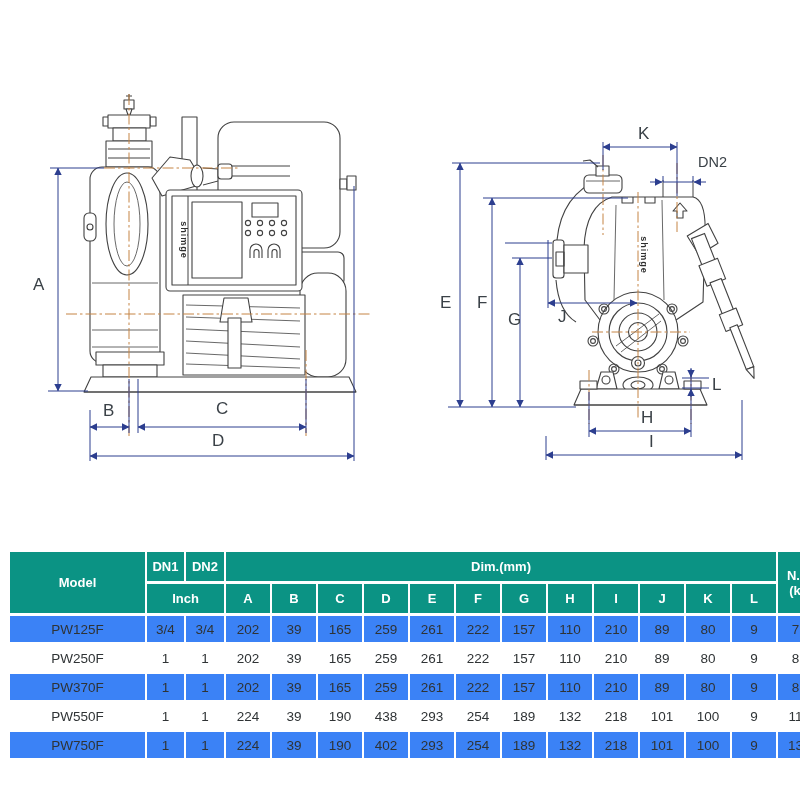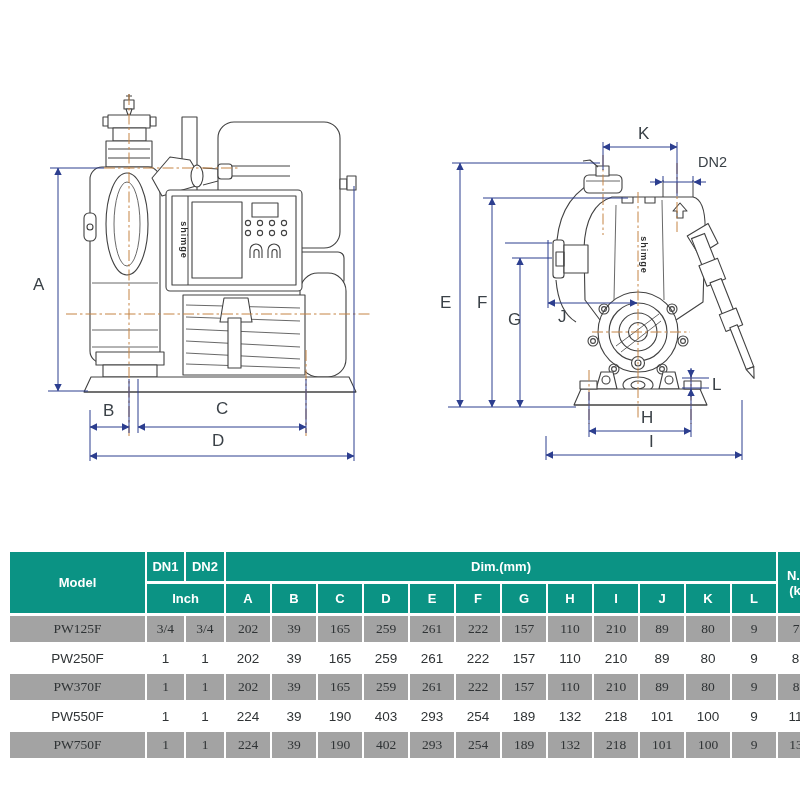--- a/index.html
+++ b/index.html
@@ -17,21 +17,21 @@
   .dim text{fill:#3a4147;font-size:17px;}
   .dim text.small{font-size:14.5px;}
   .logo{font-size:9px;font-weight:bold;fill:#2f2f2f;letter-spacing:1px;}
 
   
   #spec-wrap{position:absolute;left:8px;top:549px;width:786px;}
   table{border-collapse:separate;border-spacing:2px 3px;table-layout:fixed;width:786px;}
   th,td{padding:0;text-align:center;vertical-align:middle;overflow:hidden;}
   thead th{background:#0b9384;color:#fff;font-weight:bold;font-size:13px;height:29px;}
   tbody td{font-size:13.5px;color:#2f3335;height:26px;background:#fff;}
-  tbody tr.alt td{background:#a3a3a3;font-family:Liberation Serif, serif;}
+  tbody tr.alt td{background:#3b82f6;}
   .nw-head div{line-height:15px;}
 </style>
 </head>
 <body>
 
 <div id="stage">
 
 <svg id="drawing" width="800" height="545" viewBox="0 0 800 545">
   <defs>
     <marker id="ar" viewBox="0 0 10 10" refX="9.5" refY="5" markerWidth="7.5" markerHeight="7.5" orient="auto-start-reverse">
@@ -367,21 +367,21 @@
             <td>9</td>
             <td>8.8</td>
           </tr>
           <tr>
             <td>PW550F</td>
             <td>1</td>
             <td>1</td>
             <td>224</td>
             <td>39</td>
             <td>190</td>
-            <td>403</td>
+            <td>438</td>
             <td>293</td>
             <td>254</td>
             <td>189</td>
             <td>132</td>
             <td>218</td>
             <td>101</td>
             <td>100</td>
             <td>9</td>
             <td>11.4</td>
           </tr>

